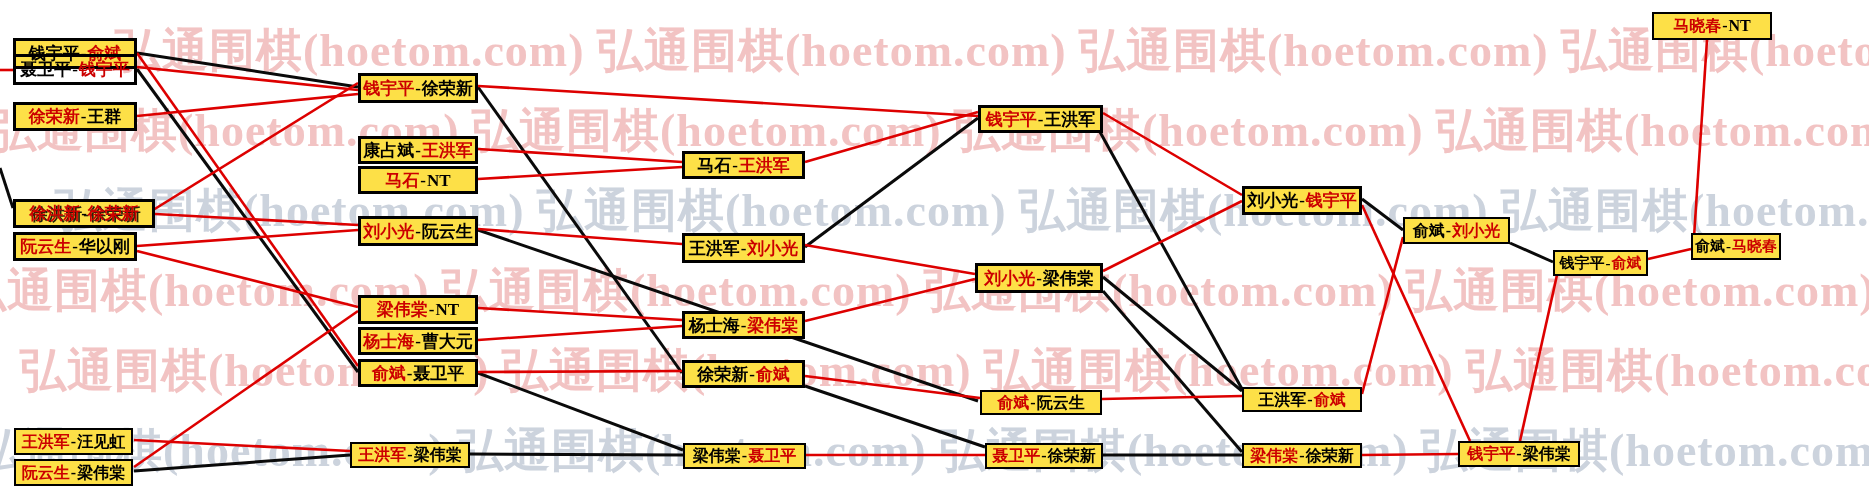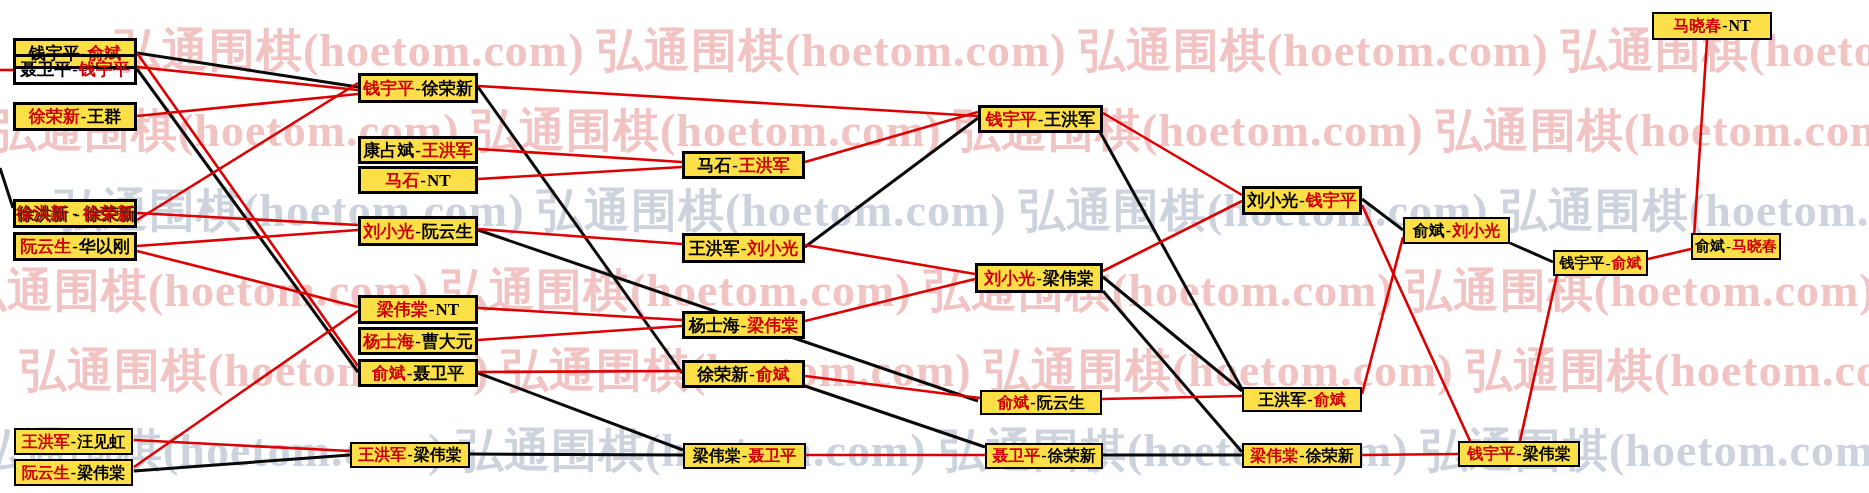--- a/index.html
+++ b/index.html
@@ -98,21 +98,21 @@
       <div class="box thick transp" style="left: 13px; top: 54px; width: 124px; height: 31px;">
         <span class="nm-black">聂卫平</span>
         <span class="dash">-</span>
         <span class="nm-red">钱宇平</span>
       </div>
       <div class="box thick" style="left: 13px; top: 102px; width: 124px; height: 29px;">
         <span class="nm-red">徐荣新</span>
         <span class="dash">-</span>
         <span class="nm-black">王群</span>
       </div>
-      <div class="box thick doubled" style="left: 13px; top: 199px; width: 124px; height: 29px; justify-content: space-between;">
+      <div class="box thick doubled" style="left: 13px; top: 199px; width: 142px; height: 29px;">
         <span class="nm-red">徐洪新</span>
         <span class="dash">-</span>
         <span class="nm-red">徐荣新</span>
       </div>
       <div class="box thick" style="left: 13px; top: 232px; width: 124px; height: 29px;">
         <span class="nm-red">阮云生</span>
         <span class="dash">-</span>
         <span class="nm-black">华以刚</span>
       </div>
       <div class="box thin small" style="left: 14px; top: 428px; width: 119px; height: 27px;">

